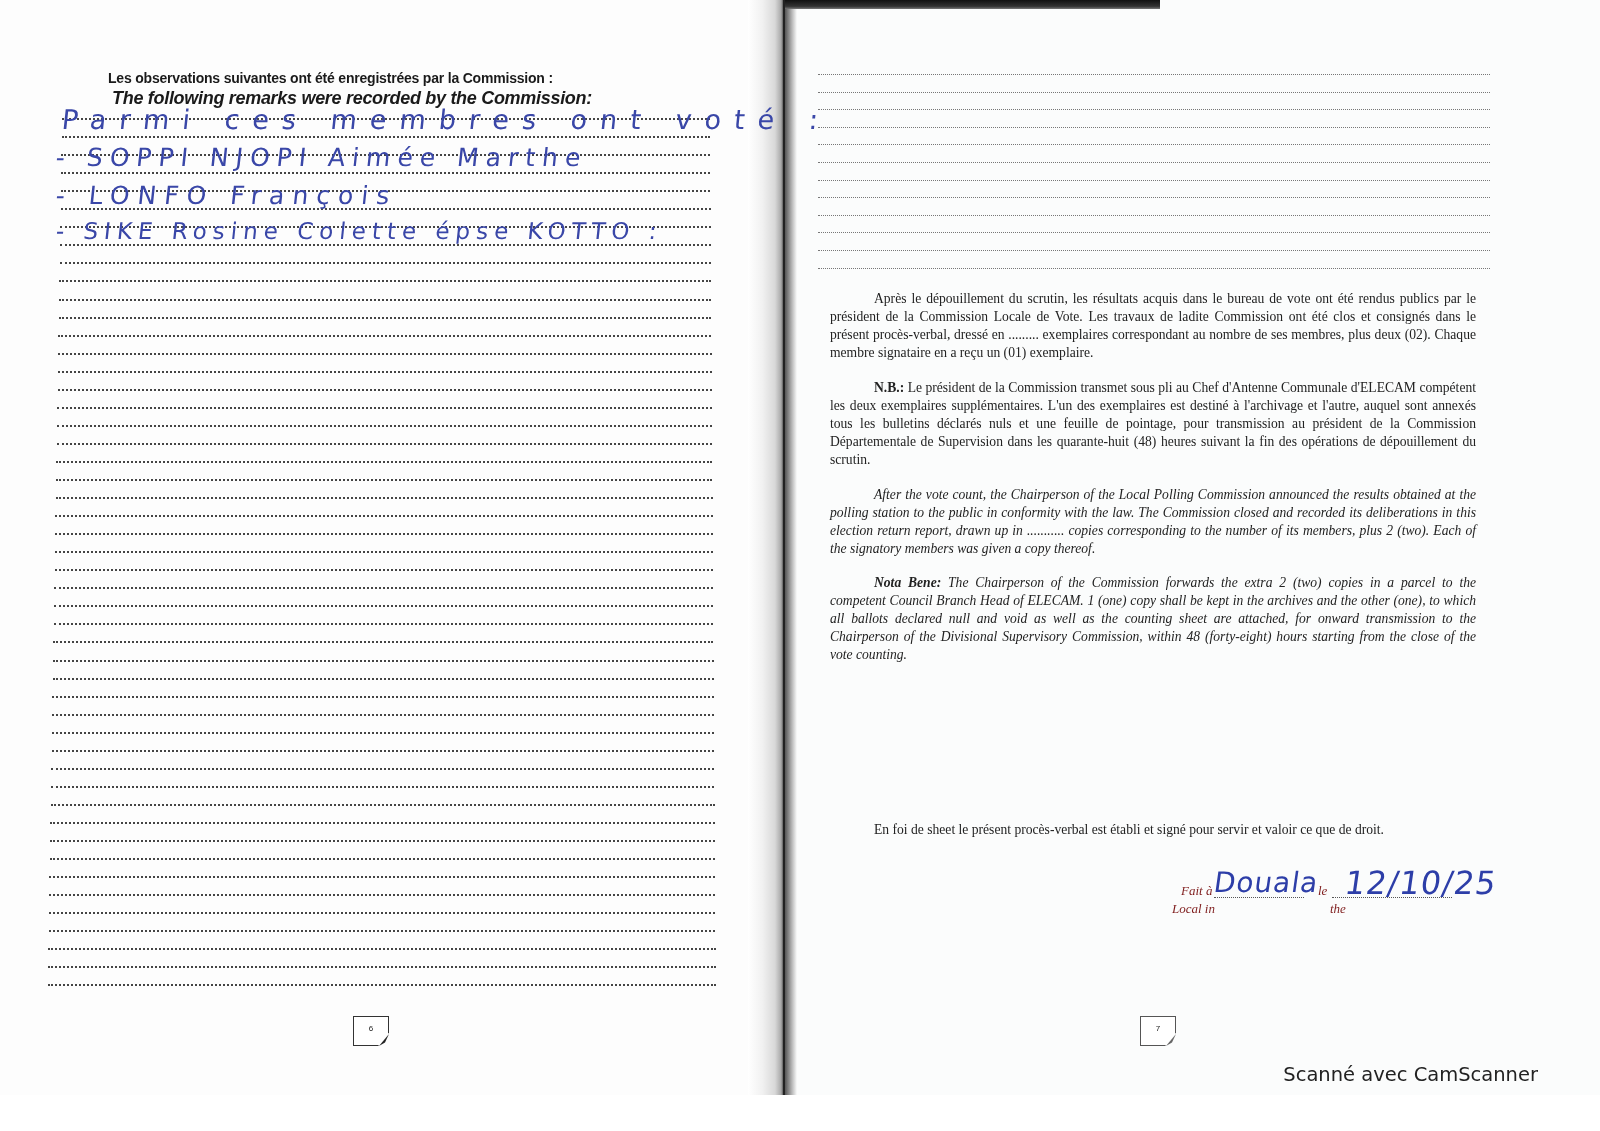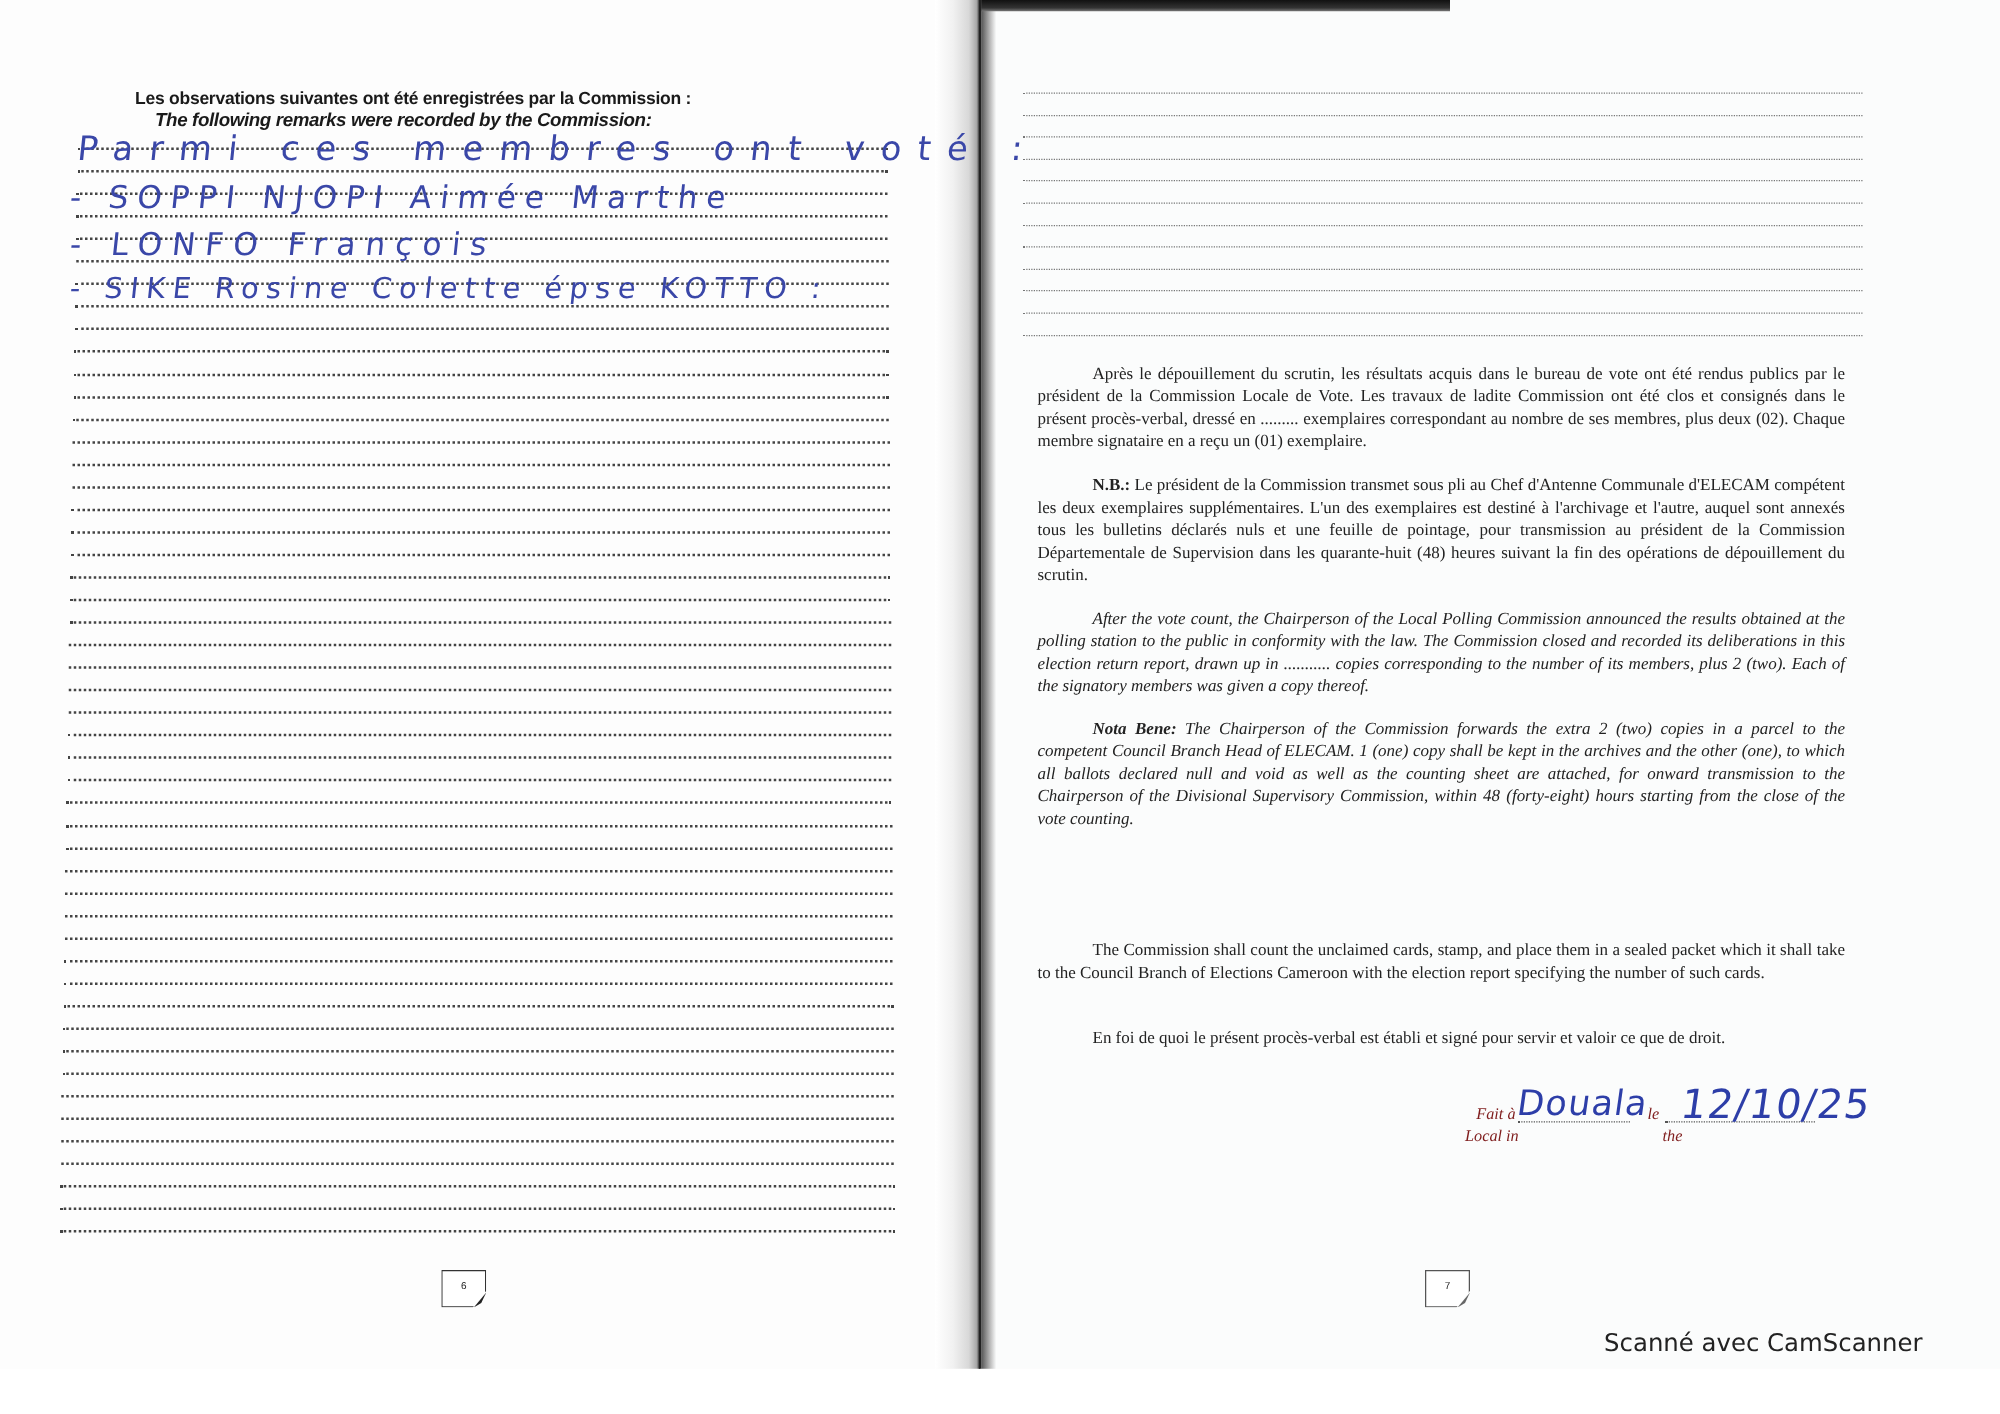--- a/index.html
+++ b/index.html
@@ -24,21 +24,21 @@
     .right-top-dark {
       position: absolute; left: 785px; top: 0; width: 375px; height: 9px;
       background: linear-gradient(to bottom, #111 0%, #333 70%, #777 100%);
     }
     .right-edge-shadow {
       position: absolute; left: 785px; top: 0; width: 12px; height: 1095px;
       background: linear-gradient(to right, #555 0%, #bbb 60%, rgba(255,255,255,0) 100%);
     }
 
     .heading-fr { position: absolute; left: 108px; top: 70px; font-size: 14px; font-family: "Liberation Sans", sans-serif; font-weight: bold; letter-spacing: -0.2px; }
-    .heading-en { position: absolute; left: 124px; top: 88px; font-size: 15px; font-family: "Liberation Sans", sans-serif; font-style: italic; font-weight: bold; letter-spacing: -0.3px; }
+    .heading-en { position: absolute; left: 112px; top: 88px; font-size: 18px; font-family: "Liberation Sans", sans-serif; font-style: italic; font-weight: bold; letter-spacing: -0.3px; }
 
     .ruled { position: absolute; }
     .rule {
       position: absolute; height: 0;
       border-top: 2px dotted #444;
     }
     .ruled.right .rule { border-top: 1.5px dotted #777; }
 
     .hand {
       position: absolute; font-family: "DejaVu Sans", sans-serif; color: #3a47a8;
@@ -155,23 +155,22 @@
 
   <div class="para" style="top:290px;"><span class="indent"></span><span>Après le dépouillement du scrutin, les résultats acquis dans le bureau de vote ont été rendus publics par le président de la Commission Locale de Vote. Les travaux de ladite Commission ont été clos et consignés dans le présent procès-verbal, dressé en ......... exemplaires correspondant au nombre de ses membres, plus deux (02). Chaque membre signataire en a reçu un (01) exemplaire.</span></div>
 
   <div class="para" style="top:379px;"><span class="indent"></span><span class="bold">N.B.:</span><span> Le président de la Commission transmet sous pli au Chef d'Antenne Communale d'ELECAM compétent les deux exemplaires supplémentaires. L'un des exemplaires est destiné à l'archivage et l'autre, auquel sont annexés tous les bulletins déclarés nuls et une feuille de pointage, pour transmission au président de la Commission Départementale de Supervision dans les quarante-huit (48) heures suivant la fin des opérations de dépouillement du scrutin.</span></div>
 
   <div class="para it" style="top:486px;"><span class="indent"></span><span>After the vote count, the Chairperson of the Local Polling Commission announced the results obtained at the polling station to the public in conformity with the law. The Commission closed and recorded its deliberations in this election return report, drawn up in ........... copies corresponding to the number of its members, plus 2 (two). Each of the signatory members was given a copy thereof.</span></div>
 
   <div class="para it" style="top:574px;"><span class="indent"></span><span class="bold">Nota Bene:</span><span> The Chairperson of the Commission forwards the extra 2 (two) copies in a parcel to the competent Council Branch Head of ELECAM. 1 (one) copy shall be kept in the archives and the other (one), to which all ballots declared null and void as well as the counting sheet are attached, for onward transmission to the Chairperson of the Divisional Supervisory Commission, within 48 (forty-eight) hours starting from the close of the vote counting.</span></div>
 
 
-  <div class="para" style="top:751px;"><span class="indent"></span><span>The Commission shall count the unclaimed cards, stamp, and place them in a sealed packet which it shall take to the Council Branch of Elections Cameroon with the election report specifying the number of such cards.</span></div>
 
-  <div class="para" style="top:821px;"><span class="indent"></span><span>En foi de quoi le présent procès-verbal est établi et signé pour servir et valoir ce que de droit.</span></div>
+  <div class="para" style="top:821px;"><span class="indent"></span><span>En foi de sheet le présent procès-verbal est établi et signé pour servir et valoir ce que de droit.</span></div>
 
 
   <div class="sig" style="left:1181px; top:883px;">Fait à</div>
   <div class="sig-dots" style="left:1214px; top:897px; width:90px;"></div>
   <div class="sig-hand" style="left:1214px; top:866px;">Douala</div>
   <div class="sig" style="left:1318px; top:883px;">le</div>
   <div class="sig-dots" style="left:1332px; top:897px; width:120px;"></div>
   <div class="sig-hand" style="left:1345px; top:864px; font-size:32px;">12/10/25</div>
   <div class="sig" style="left:1172px; top:901px;">Local in</div>
   <div class="sig" style="left:1330px; top:901px;">the</div>

